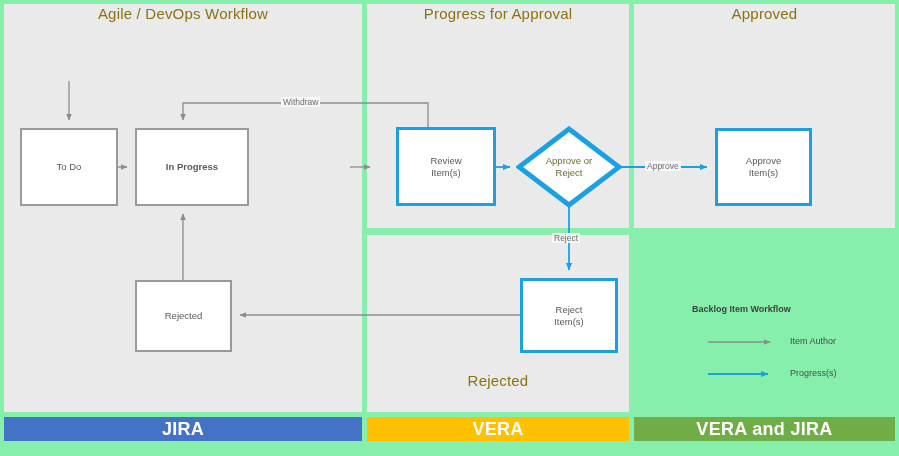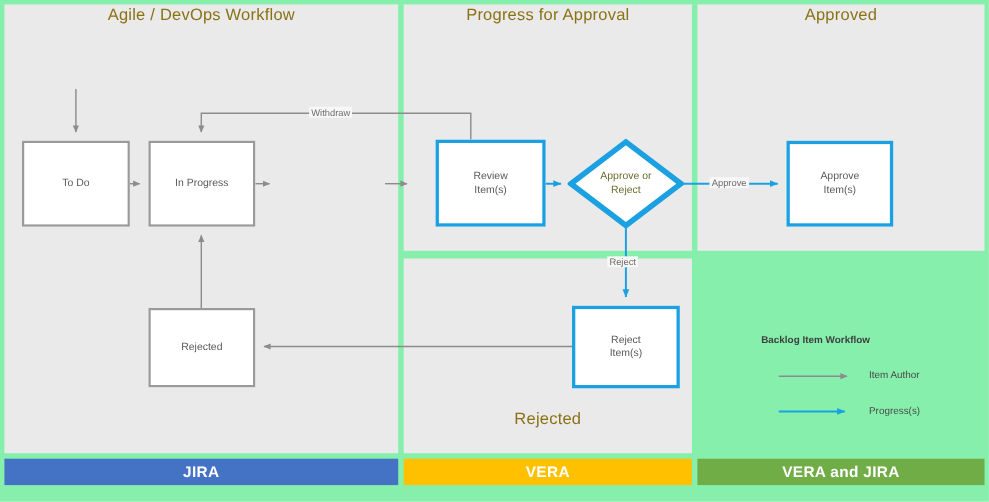--- a/index.html
+++ b/index.html
@@ -26,21 +26,21 @@
   svg.wires{position:absolute;left:0;top:0;width:899px;height:456px;overflow:visible;}
 
   .edge-lbl{position:absolute;background:#f7f7f7;color:#6b6b6b;font-size:8.5px;
             padding:0 2px;white-space:nowrap;}
 
   .legend{position:absolute;}
   .legend-title{position:absolute;color:#3f3f3f;font-size:9px;font-weight:bold;white-space:nowrap;}
   .legend-lbl{position:absolute;color:#4a4a4a;font-size:9px;white-space:nowrap;}
 
   .sysbar{position:absolute;height:24px;display:flex;align-items:center;justify-content:center;
-          color:#ffffff;font-size:14px;font-weight:bold;letter-spacing:.3px;}
+          color:#ffffff;font-size:18px;font-weight:bold;letter-spacing:.3px;}
 </style>
 </head>
 <body>
 
 <div id="stage">
 
   <div class="panel" style="left:4px;top:4px;width:358px;height:408px;"></div>
   <div class="panel-title" style="left:4px;top:5px;width:358px;">Agile / DevOps Workflow</div>
 
   <div class="panel" style="left:367px;top:4px;width:262px;height:224px;"></div>
@@ -86,21 +86,21 @@
     <path d="M708,374 L768,374" stroke="#1BA1E2" stroke-width="1.8" fill="none" marker-end="url(#ahB)"></path>
   </svg>
 
   <div class="edge-lbl" style="left:281px;top:97px;">Withdraw</div>
   <div class="edge-lbl" style="left:645px;top:161px;">Approve</div>
   <div class="edge-lbl" style="left:552px;top:233px;">Reject</div>
 
 
   <div class="node gray" style="left:20px;top:128px;width:98px;height:78px;">To Do</div>
 
-  <div class="node gray" style="left:135px;top:128px;width:97px;height:78px;">In Progress</div>
+  <div class="node gray" style="left:135px;top:128px;width:114px;height:78px;font-weight:bold;">In Progress</div>
 
 
   <div class="node blue" style="left:396px;top:127px;width:100px;height:79px;white-space:pre-line;">Review
 Item(s)</div>
 
   <div class="diamond" style="left:516px;top:126px;width:106px;height:82px;">
     <svg width="106" height="82" style="position:absolute;left:0;top:0;">
       <polygon points="53,3 103,41 53,79 3,41" fill="#ffffff" stroke="#1BA1E2" stroke-width="5"></polygon>
     </svg>
     <span class="lbl" style="white-space:pre-line;">Approve or

